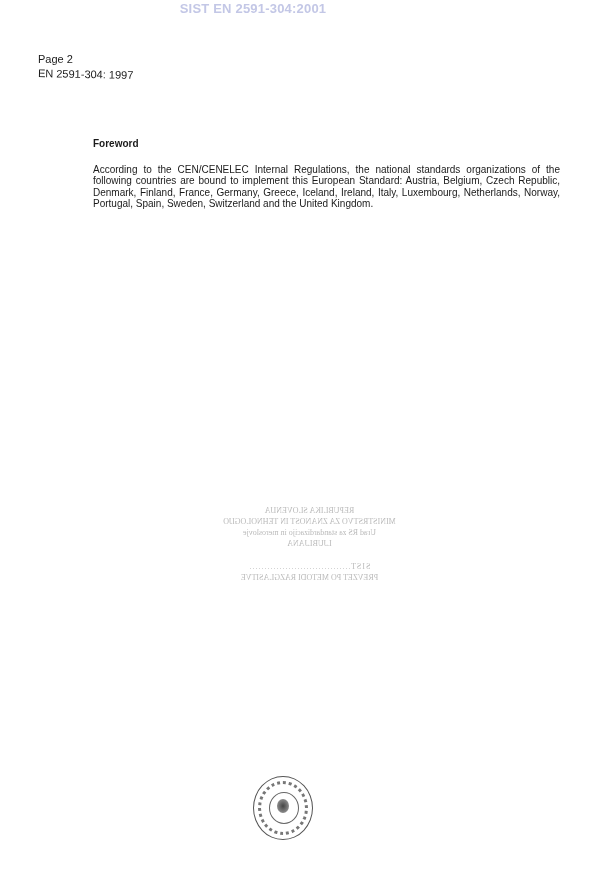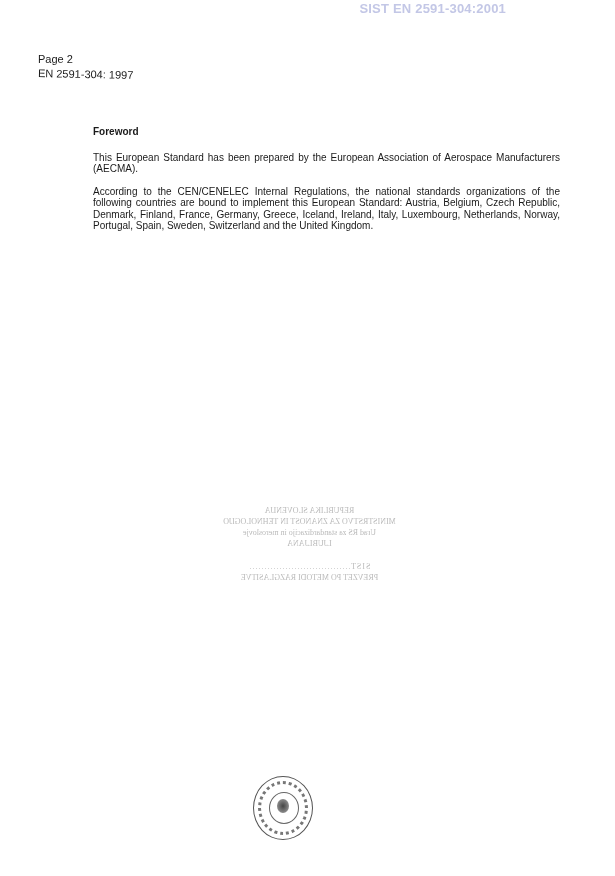--- a/index.html
+++ b/index.html
@@ -1,23 +1,23 @@
 <!DOCTYPE html>
 <html><head>
 <meta charset="utf-8">
 <style>
   html, body { margin: 0; padding: 0; background: #ffffff; }
   body { width: 615px; height: 876px; position: relative; overflow: hidden;
          font-family: "Liberation Sans", sans-serif; color: #1a1a1a; }
-  .watermark { position: absolute; top: 0; left: 0; width: 506px; text-align: right;
+  .watermark { position: absolute; top: 0; left: 0; width: 506px; text-align: center;
                font-weight: bold; font-size: 13px; color: #c3c7e6; letter-spacing: 0.2px; top: 1px; }
   .page-header { position: absolute; left: 38px; top: 52px; font-size: 11px; line-height: 14px; }
   .page-header .l2 { display: block; transform: rotate(1.2deg); transform-origin: left; }
   .content { position: absolute; left: 93px; top: 126px; width: 467px; font-size: 10px; line-height: 11.5px; }
-  .content h2 { font-size: 10px; font-weight: bold; margin: 0 0 14px 0; }
+  .content h2 { font-size: 10px; font-weight: bold; margin: 12px 0 14px 0; }
   .content p { margin: 0 0 11px 0; text-align: justify; }
   .stamp { position: absolute; left: 222px; top: 505px; width: 175px; color: #a9a9a9;
            font-family: "Liberation Serif", serif; font-size: 8px; line-height: 11px; text-align: center;
            transform: scaleX(-1); opacity: 0.8; }
   .stamp .dots { letter-spacing: 1px; margin-top: 12px; }
   .seal { position: absolute; left: 253px; top: 776px; width: 58px; height: 62px; border-radius: 50%;
           border: 1.5px solid #555; }
   .seal .inner { position: absolute; left: 15px; top: 15px; width: 28px; height: 30px; border-radius: 50%;
                  border: 1px solid #666; }
   .seal .core { position: absolute; left: 23px; top: 22px; width: 12px; height: 14px; border-radius: 50%;
@@ -30,21 +30,20 @@
 
 <div class="watermark">SIST EN 2591-304:2001</div>
 
 <div class="page-header">
   <span>Page 2</span><br>
   <span class="l2">EN 2591-304: 1997</span>
 </div>
 
 <div class="content">
   <h2>Foreword</h2>
-  <p>This European Standard has been prepared by the European Association of Aerospace Manufacturers (AECMA).</p>
   <p>According to the CEN/CENELEC Internal Regulations, the national standards organizations of the following countries are bound to implement this European Standard: Austria, Belgium, Czech Republic, Denmark, Finland, France, Germany, Greece, Iceland, Ireland, Italy, Luxembourg, Netherlands, Norway, Portugal, Spain, Sweden, Switzerland and the United Kingdom.</p>
 </div>
 
 <div class="stamp">
   <div>REPUBLIKA SLOVENIJA</div>
   <div>MINISTRSTVO ZA ZNANOST IN TEHNOLOGIJO</div>
   <div>Urad RS za standardizacijo in meroslovje</div>
   <div>LJUBLJANA</div>
   <div class="dots">SIST..................................</div>
   <div>PREVZET PO METODI RAZGLASITVE</div>

